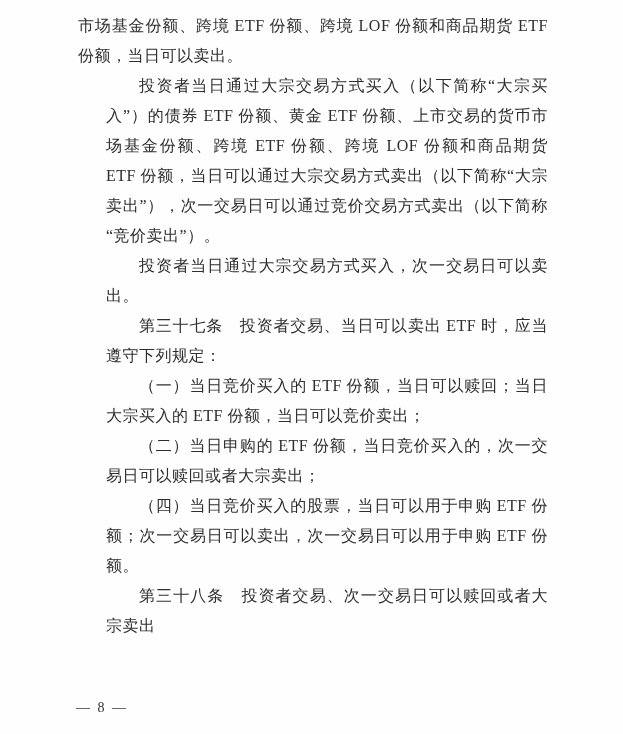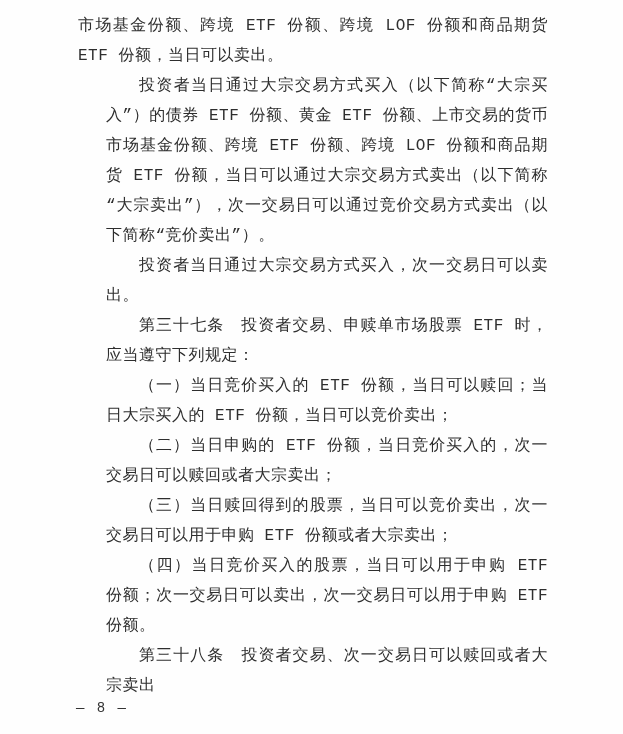--- a/index.html
+++ b/index.html
@@ -5,21 +5,21 @@
   html, body {
     margin: 0;
     padding: 0;
     background: #ffffff;
   }
   .page {
     position: relative;
     width: 623px;
     height: 734px;
     background: #fefefe;
-    font-family: Liberation Mono, monospace;
+    font-family: Liberation Serif, serif;
     color: #2e2e2e;
     overflow: hidden;
   }
   .content {
     position: absolute;
     left: 78px;
     top: 11px;
     width: 470px;
     font-size: 16px;
     line-height: 30px;
@@ -43,21 +43,20 @@
   }
 </style>
 </head>
 <body>
 
 <div class="page">
   <div class="content">
     <p class="para">市场基金份额、跨境 ETF 份额、跨境 LOF 份额和商品期货 ETF 份额，当日可以卖出。</p>
     <p class="para indent">投资者当日通过大宗交易方式买入（以下简称“大宗买入”）的债券 ETF 份额、黄金 ETF 份额、上市交易的货币市场基金份额、跨境 ETF 份额、跨境 LOF 份额和商品期货 ETF 份额，当日可以通过大宗交易方式卖出（以下简称“大宗卖出”），次一交易日可以通过竞价交易方式卖出（以下简称“竞价卖出”）。</p>
     <p class="para indent">投资者当日通过大宗交易方式买入，次一交易日可以卖出。</p>
-    <p class="para indent">第三十七条　投资者交易、申赎单市场股票 ETF 时，应当遵守下列规定：</p>
+    <p class="para indent">第三十七条　投资者交易、当日可以卖出 ETF 时，应当遵守下列规定：</p>
     <p class="para indent">（一）当日竞价买入的 ETF 份额，当日可以赎回；当日大宗买入的 ETF 份额，当日可以竞价卖出；</p>
     <p class="para indent">（二）当日申购的 ETF 份额，当日竞价买入的，次一交易日可以赎回或者大宗卖出；</p>
-    <p class="para indent">（三）当日赎回得到的股票，当日可以竞价卖出，次一交易日可以用于申购 ETF 份额或者大宗卖出；</p>
     <p class="para indent">（四）当日竞价买入的股票，当日可以用于申购 ETF 份额；次一交易日可以卖出，次一交易日可以用于申购 ETF 份额。</p>
     <p class="para indent">第三十八条　投资者交易、次一交易日可以赎回或者大宗卖出</p>
   </div>
   <div class="page-number">— 8 —</div>
 </div>
 
 </body></html>

